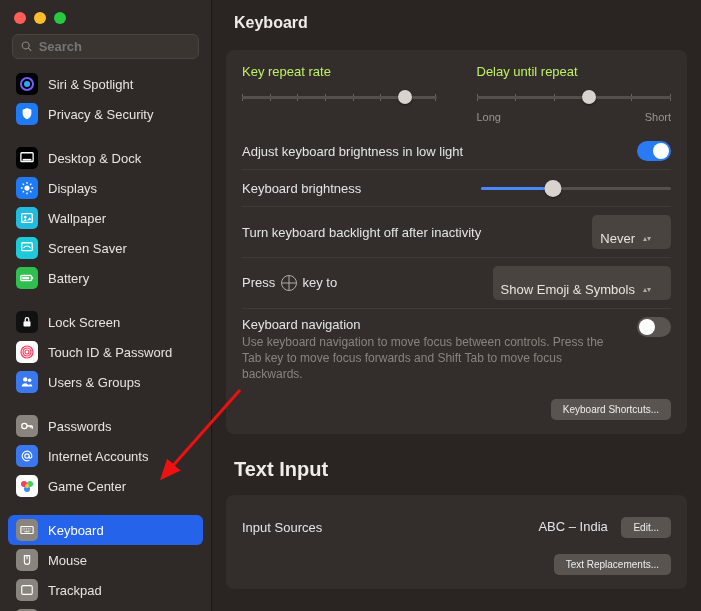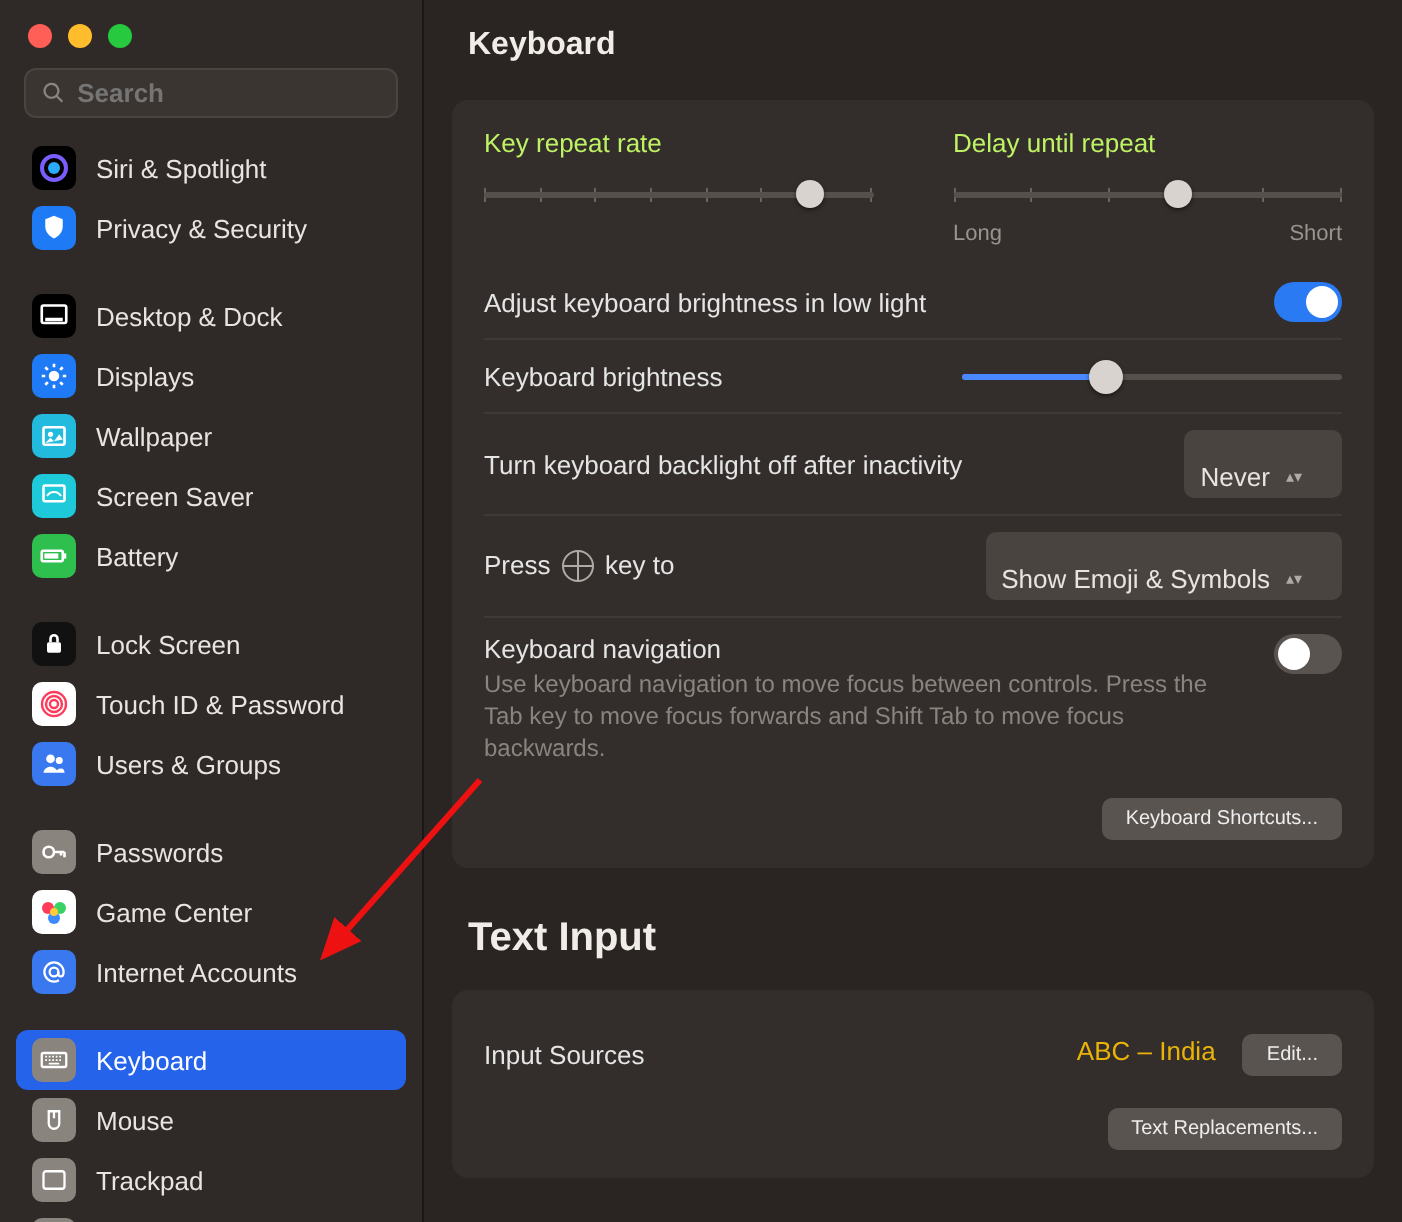--- a/index.html
+++ b/index.html
@@ -205,21 +205,21 @@
     font-size: 10px;
     cursor: pointer;
   }
   .btn-row { display: flex; justify-content: flex-end; margin-top: 8px; }
   .section-title {
     font-weight: 600;
     font-size: 20px;
     color: #f0ece8;
     padding: 10px 22px 6px;
   }
-  .value-text { color: #eab308; margin-right: 10px; }
+  .value-text { color: #e5e5e5; margin-right: 10px; }
   .globe {
     display: inline-flex;
     width: 16px; height: 16px;
     border: 1.2px solid #b0aaa4;
     border-radius: 50%;
     position: relative;
     margin: 0 2px;
     vertical-align: middle;
   }
   .globe::before, .globe::after {
@@ -357,38 +357,38 @@
         <div class="nav-item">
           <div class="nav-icon" style="background: rgb(138, 132, 127);">
             <svg width="14" height="14" viewBox="0 0 16 16" fill="#fff">
               <circle cx="5" cy="8" r="3" fill="none" stroke="#fff" stroke-width="1.5"></circle>
               <path d="M8 8h6M12 8v2M14 8v3" stroke="#fff" stroke-width="1.5"></path>
             </svg>
           </div>
           <span>Passwords</span>
         </div>
         <div class="nav-item">
+          <div class="nav-icon" style="background: rgb(58, 120, 240);">
+            <svg width="14" height="14" viewBox="0 0 16 16" fill="none" stroke="#fff" stroke-width="1.3">
+              <circle cx="8" cy="8" r="2.5"></circle>
+              <path d="M10.5 8v1c0 1 .5 1.5 1.3 1.5 1 0 1.7-1 1.7-2.5 0-3-2.5-5.5-5.5-5.5S2.5 5 2.5 8 5 13.5 8 13.5c1 0 2-.3 2.8-.8"></path>
+            </svg>
+          </div>
+          <span>Internet Accounts</span>
+        </div>
+        <div class="nav-item">
           <div class="nav-icon" style="background: rgb(255, 255, 255);">
             <svg width="16" height="16" viewBox="0 0 16 16">
               <circle cx="5" cy="6" r="3" fill="#ff3b5c"></circle>
               <circle cx="11" cy="6" r="3" fill="#3bd165"></circle>
               <circle cx="8" cy="11" r="3" fill="#3b8bff"></circle>
               <circle cx="8" cy="8" r="2" fill="#ffcb3b"></circle>
             </svg>
           </div>
           <span>Game Center</span>
-        </div>
-        <div class="nav-item">
-          <div class="nav-icon" style="background: rgb(58, 120, 240);">
-            <svg width="14" height="14" viewBox="0 0 16 16" fill="none" stroke="#fff" stroke-width="1.3">
-              <circle cx="8" cy="8" r="2.5"></circle>
-              <path d="M10.5 8v1c0 1 .5 1.5 1.3 1.5 1 0 1.7-1 1.7-2.5 0-3-2.5-5.5-5.5-5.5S2.5 5 2.5 8 5 13.5 8 13.5c1 0 2-.3 2.8-.8"></path>
-            </svg>
-          </div>
-          <span>Internet Accounts</span>
         </div>
       </div>
       <div class="nav-group">
         <div class="nav-item selected">
           <div class="nav-icon" style="background: rgb(138, 132, 127);">
             <svg width="14" height="14" viewBox="0 0 16 16" fill="#fff">
               <rect x="1" y="4" width="14" height="8" rx="1" fill="none" stroke="#fff" stroke-width="1.3"></rect>
               <path d="M3 6h1M5 6h1M7 6h1M9 6h1M11 6h1M3 8h1M5 8h1M7 8h1M9 8h1M11 8h1M5 10h6" stroke="#fff" stroke-width="1"></path>
             </svg>
           </div>

